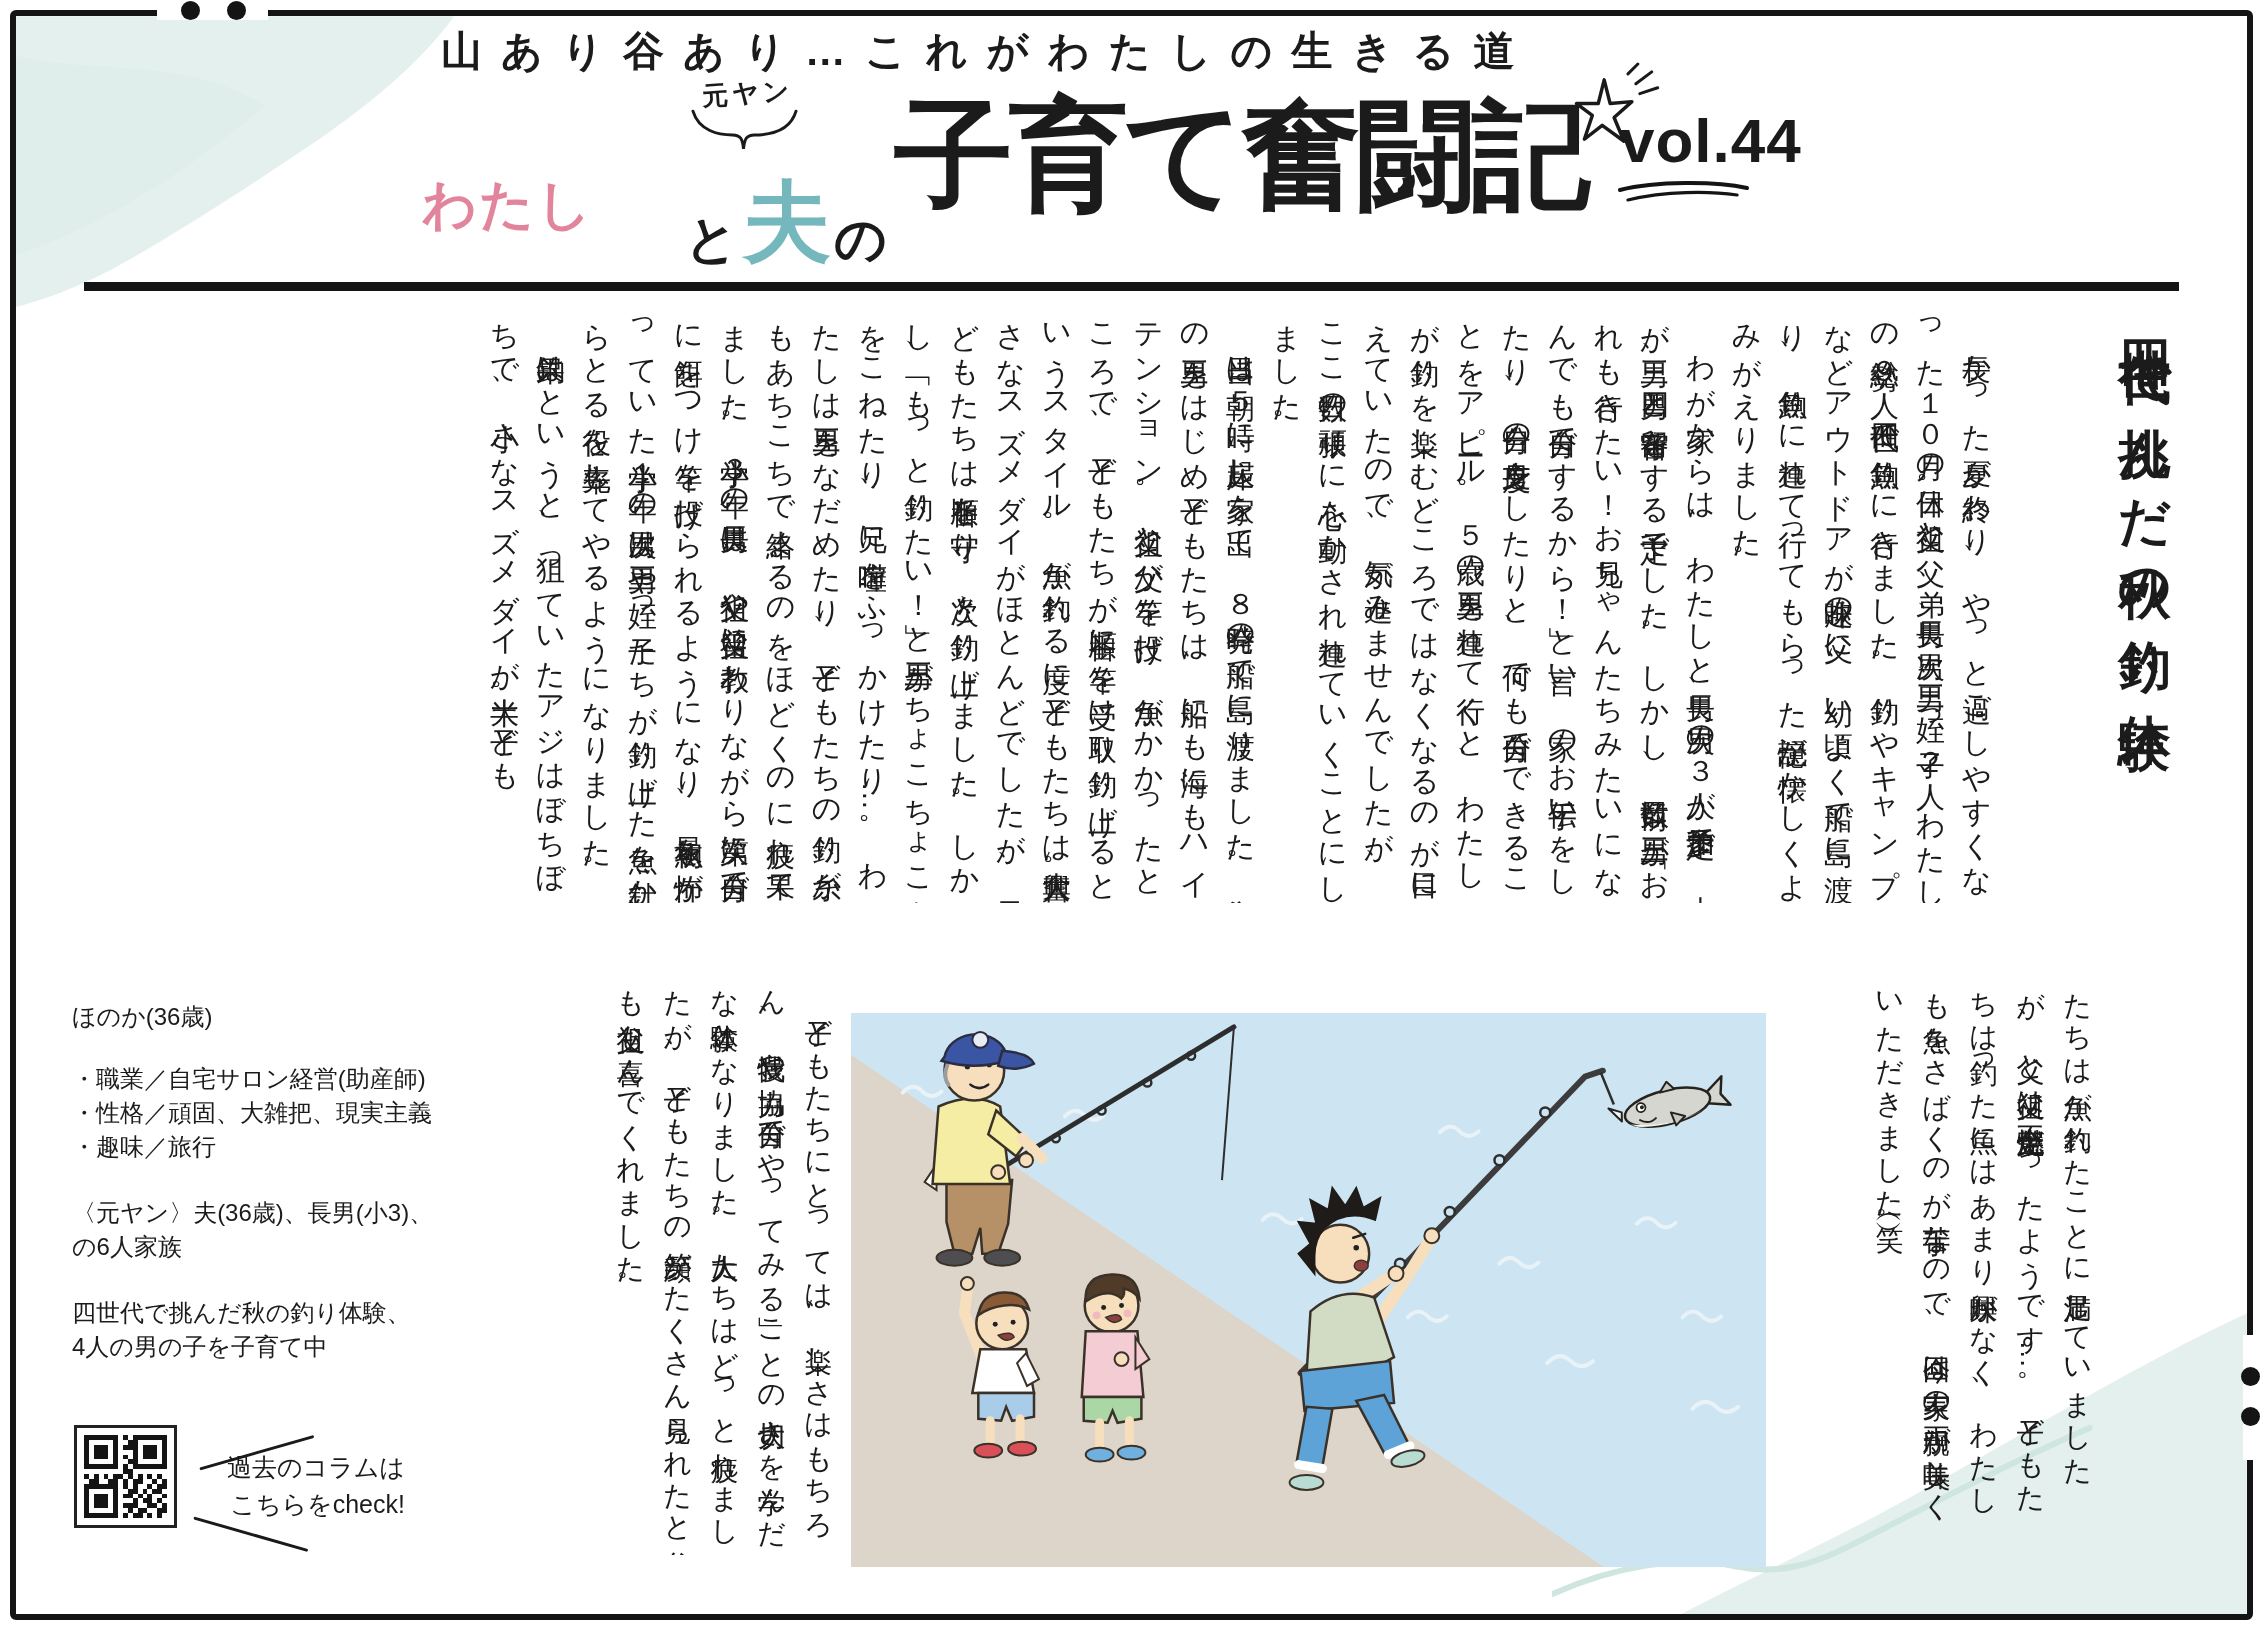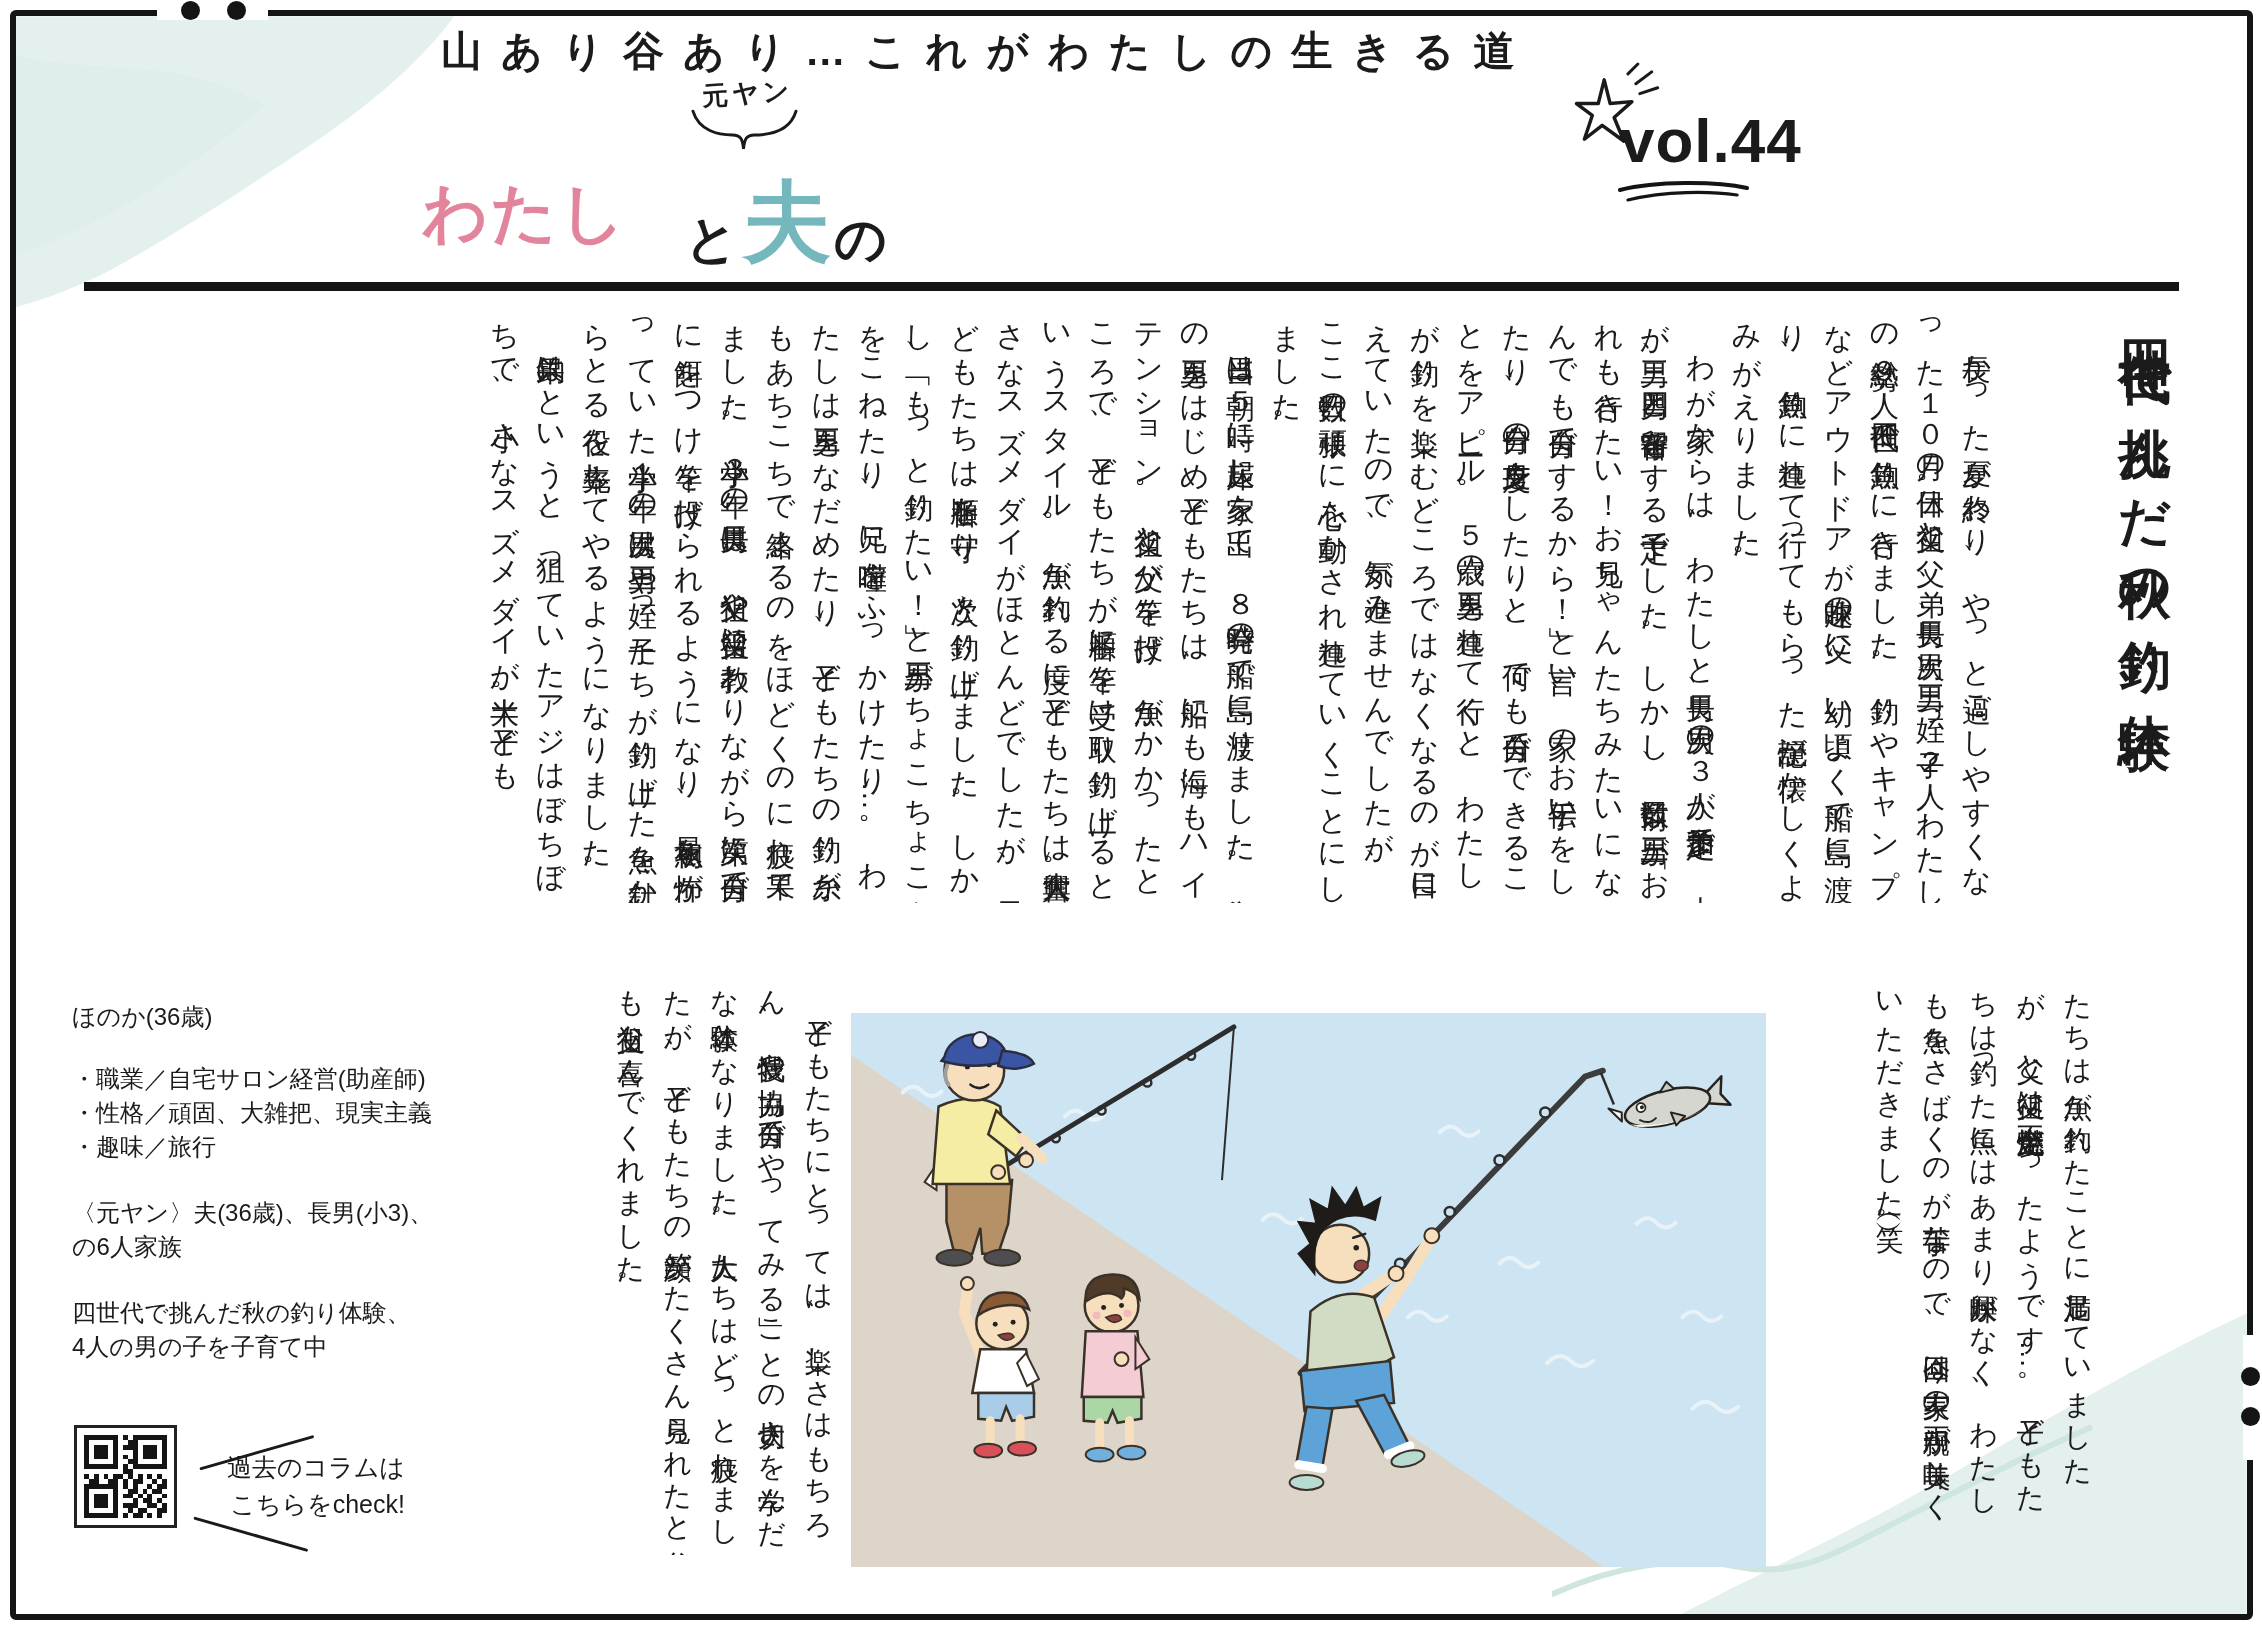--- a/index.html
+++ b/index.html
@@ -15,21 +15,21 @@
   .gap{position:absolute; background:#fff; z-index:7;}
   .gap-top{left:157px; top:8px; width:111px; height:12px;}
   .gap-right{left:2243px; top:1335px; width:14px; height:125px;}
   .dot{position:absolute; width:19px; height:19px; border-radius:50%; background:#141414; z-index:8;}
   
   .blob{position:absolute; z-index:0;}
   
   .tagline{position:absolute; left:441px; top:24px; font-size:41px; font-weight:700;
     letter-spacing:19px; white-space:nowrap; z-index:2;}
   .t-piece{position:absolute; white-space:nowrap; z-index:2; font-weight:700;}
-  .t-watashi{left:422px; top:169px; font-size:65px; letter-spacing:2px;}
+  .t-watashi{left:422px; top:169px; font-size:54px; letter-spacing:2px;}
   .t-to{left:685px; top:205px; font-size:52px;}
   .t-otto{left:743px; top:163px; font-size:88px;}
   .t-no{left:834px; top:205px; font-size:52px;}
   .t-main{left:894px; top:76px; font-size:119px; letter-spacing:-4px;}
   .t-vol{left:1620px; top:105px; font-size:62px; letter-spacing:1px;}
   .t-motoyan{left:702px; top:76px; font-size:26px; letter-spacing:4px; transform:rotate(-4deg); font-weight:700;}
   .hdr-svg{position:absolute; z-index:2;}
   .rule{position:absolute; left:84px; top:282px; width:2095px; height:9px; background:#141414; z-index:2;}
   
   .vtext{position:absolute; writing-mode:vertical-rl; text-orientation:mixed;
@@ -73,20 +73,21 @@
 
   <div class="tagline">山あり谷あり…これがわたしの生きる道</div>
   <div class="t-piece t-watashi" style="color:#e2849b;">わたし</div>
   <div class="t-piece t-to">と</div>
   <div class="t-piece t-motoyan">元ヤン</div>
   <svg class="hdr-svg" style="left:689px; top:107px;" width="111" height="46" viewBox="0 0 112 46">
     <path d="M4,4 C10,24 30,28 44,28 C52,28 54,32 55,42 C56,32 58,28 66,28 C82,28 102,24 108,4" stroke="#1a1a1a" stroke-width="3" fill="none" stroke-linecap="round"></path>
   </svg>
   <div class="t-piece t-otto" style="color:#74b7bd;">夫</div>
   <div class="t-piece t-no">の</div>
+  <div class="t-piece t-main">子育て奮闘記</div>
   <svg class="hdr-svg" style="left:1574px; top:62px;" width="100" height="103" viewBox="0 0 100 104">
     <path d="M30,18 L36,42 L58,40 L40,56 L50,80 L28,64 L10,78 L18,54 L2,42 L24,42 Z" fill="#ffffff" stroke="#1a1a1a" stroke-width="3.5" stroke-linejoin="round"></path>
     <path d="M62,22 L78,10 M66,32 L84,26 M54,12 L64,2" stroke="#1a1a1a" stroke-width="3" stroke-linecap="round"></path>
   </svg>
   <div class="t-piece t-vol">vol.44</div>
   <svg class="hdr-svg" style="left:1614px; top:179px;" width="139" height="30" viewBox="0 0 140 30">
     <path d="M6,11 C42,2 102,2 134,9" stroke="#141414" stroke-width="4" fill="none" stroke-linecap="round"></path>
     <path d="M14,21 C52,12 96,12 124,16" stroke="#141414" stroke-width="3.2" fill="none" stroke-linecap="round"></path>
   </svg>
 

